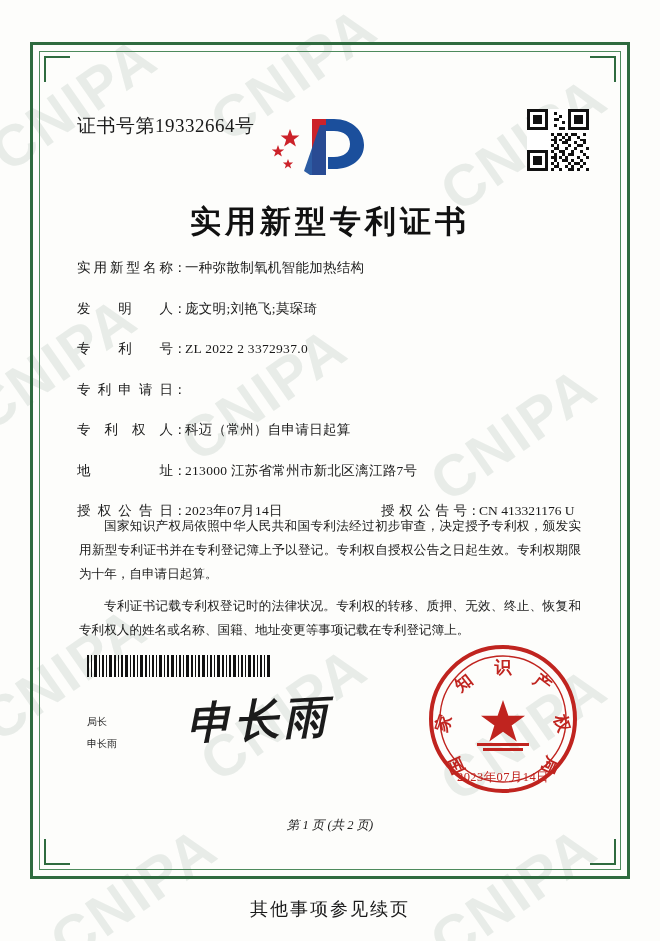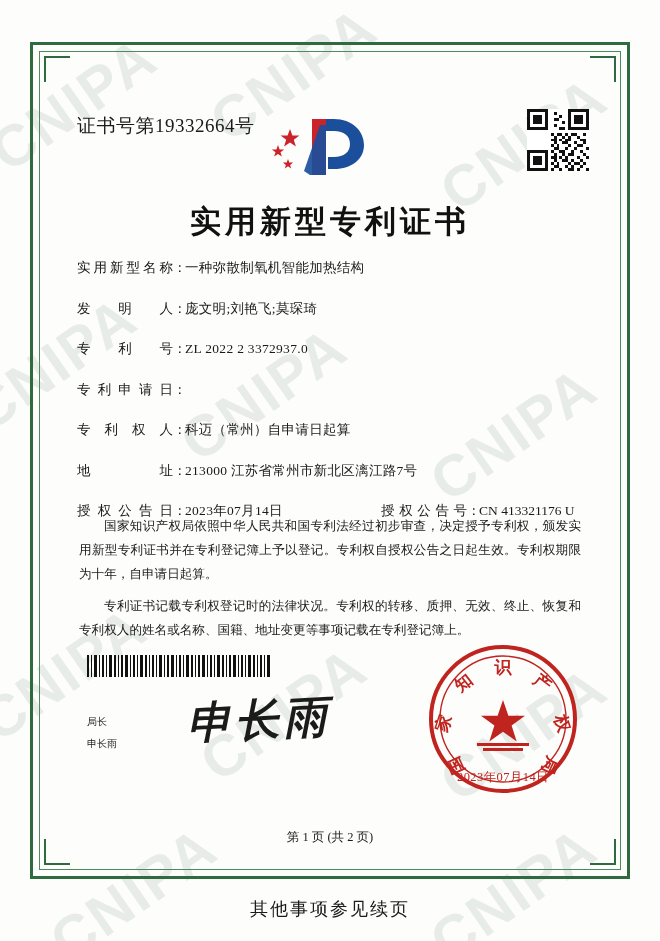--- a/index.html
+++ b/index.html
@@ -218,24 +218,25 @@
     top: 718px;
     width: 140px;
     text-align: center;
     font-size: 12.5px;
     color: #c0241f;
     letter-spacing: 0.4px;
   }
 
   .page-num {
     position: absolute;
-    bottom: 24px;
+    bottom: 36px;
     width: 100%;
     text-align: center;
     font-size: 12.5px;
+    font-style: italic;
   }
 
   .footer-note {
     position: absolute;
     bottom: 20px;
     width: 100%;
     text-align: center;
     font-size: 18px;
     letter-spacing: 2px;
     z-index: 6;

